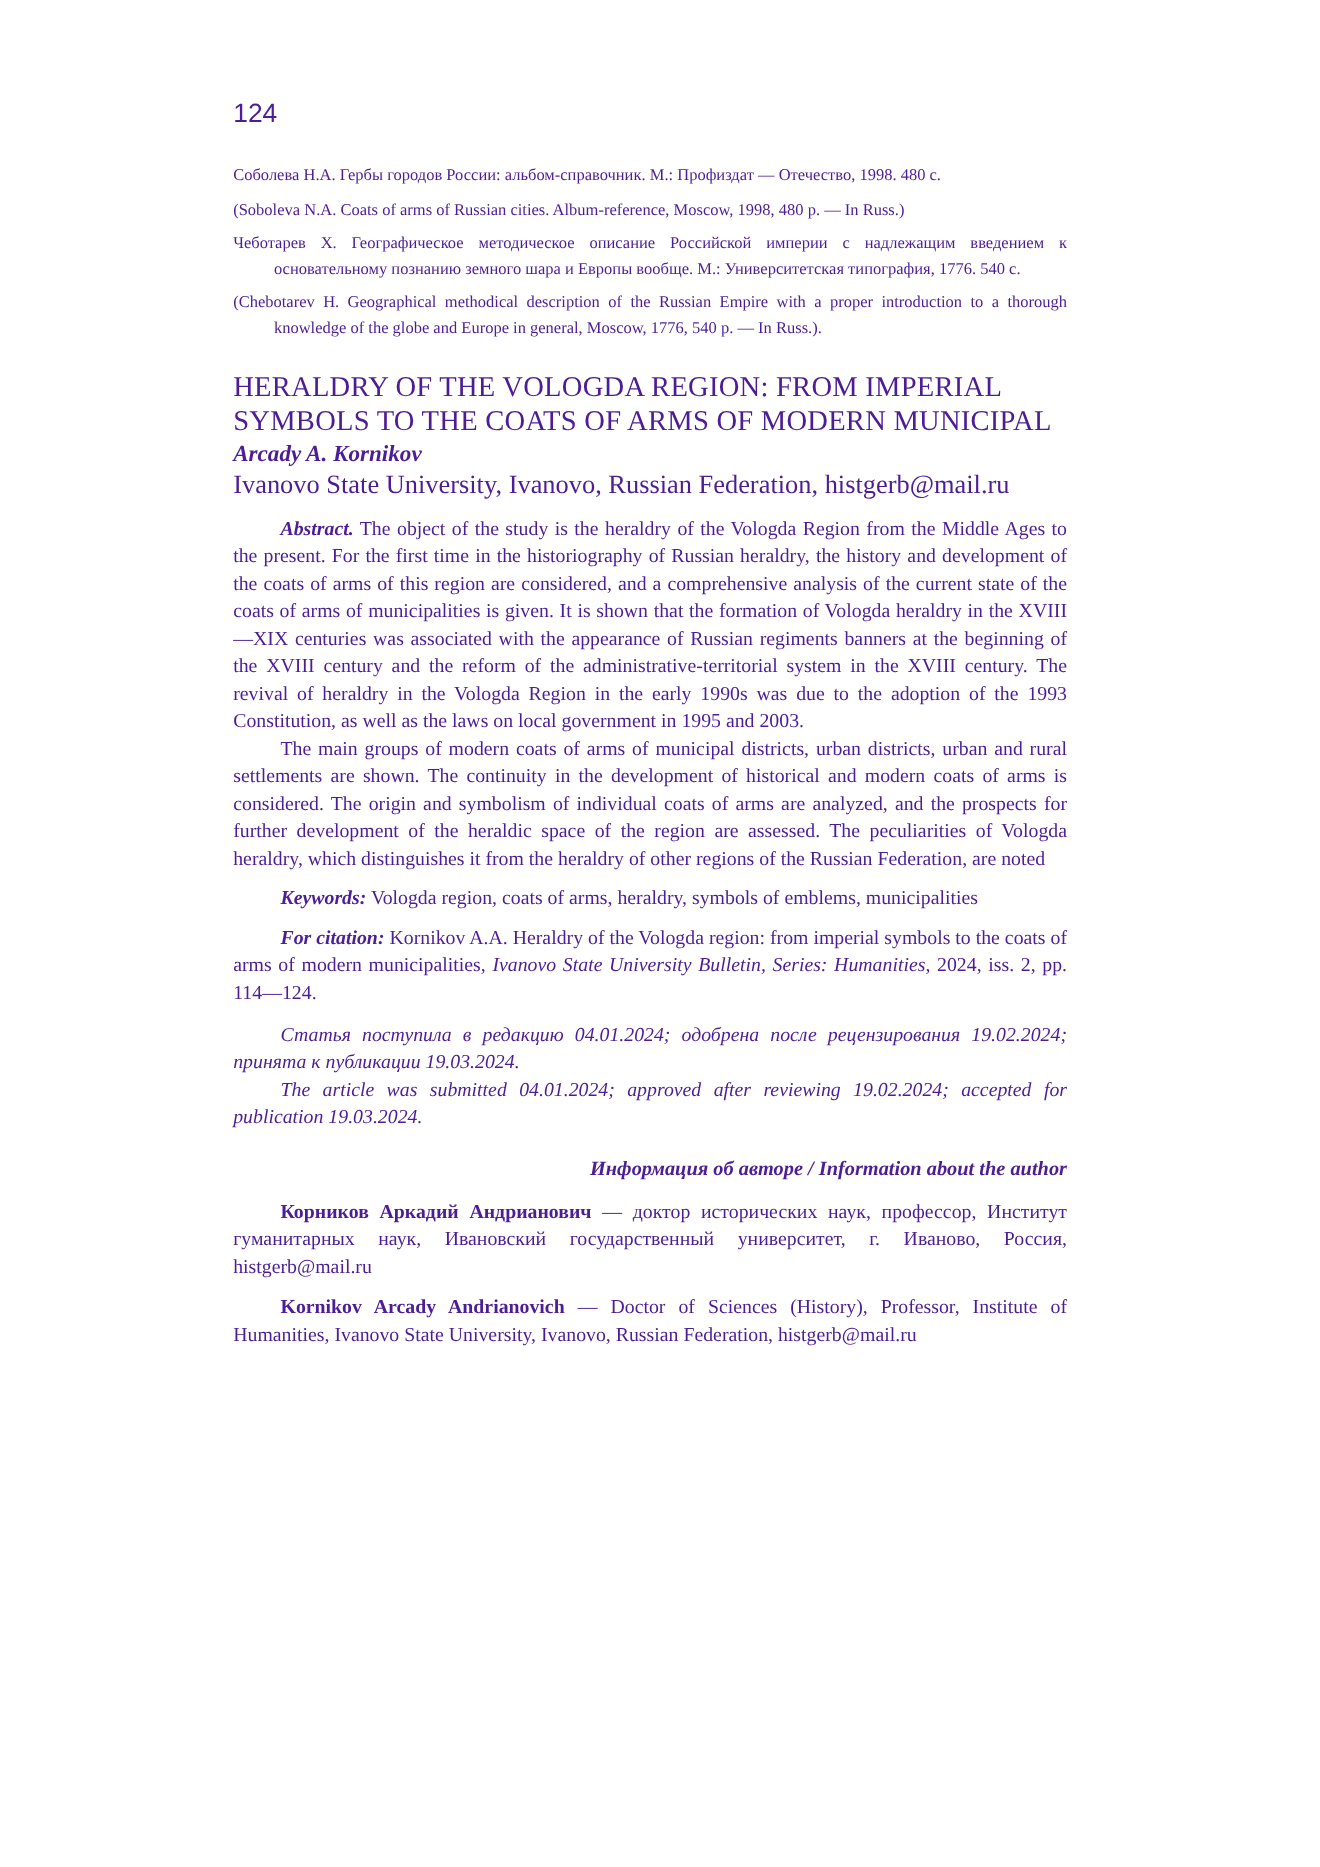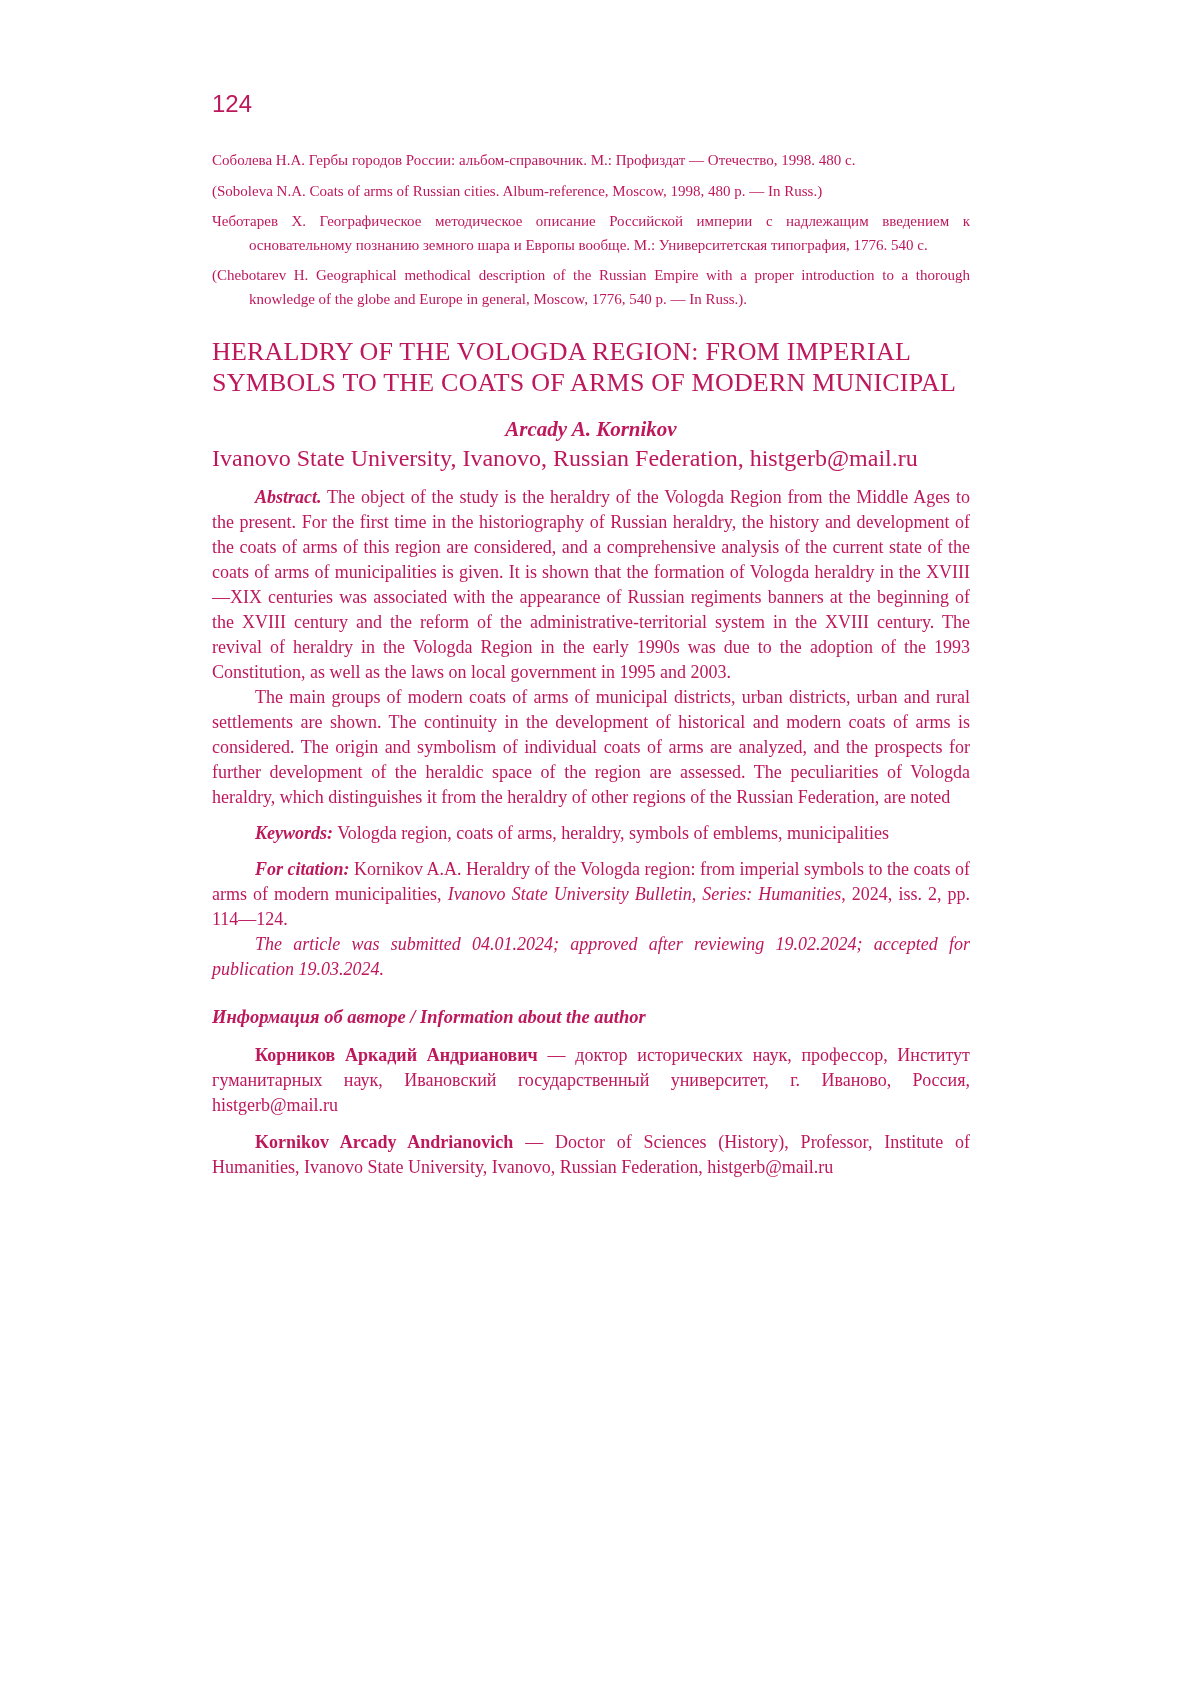--- a/index.html
+++ b/index.html
@@ -1,21 +1,21 @@
 <!DOCTYPE html>
 <html><head>
 <meta charset="utf-8">
 <style>
   html, body { margin: 0; padding: 0; background: #ffffff; }
   .page {
     position: relative;
     width: 1200px;
     height: 1338px;
     background: #ffffff;
-    color: #be185d;
+    color: #4c1d95;
     overflow: hidden;
     font-family: "Liberation Serif", serif;
   }
   .column {
     position: absolute;
     left: 212px;
     top: 92px;
     width: 758px;
   }
   
@@ -48,26 +48,25 @@
   
   .article-title {
     margin-top: 25px;
     font-weight: normal;
     font-size: 26px;
     line-height: 31px;
     white-space: pre-line;
     letter-spacing: 0.2px;
   }
   .article-author {
-    margin-top: 19px;
+    margin-top: 2px;
     font-weight: bold;
     font-style: italic;
     font-size: 21px;
     line-height: 25px;
-    text-align: center;
   }
   .article-affiliation {
     margin-top: 5px;
     font-size: 24px;
     line-height: 23px;
   }
   
   .para {
     font-size: 18px;
     line-height: 25px;
@@ -75,21 +74,21 @@
     text-indent: 43px;
   }
   .mt-abstract { margin-top: 15px; }
   .mt-small { margin-top: 11px; }
   .mt-dates { margin-top: 13px; }
   .bold-italic { font-weight: bold; font-style: italic; }
   .italic { font-style: italic; }
   .dates { font-style: italic; }
   .info-heading {
     margin-top: 23px;
-    text-align: left;
+    text-align: right;
     text-indent: 0;
     font-weight: bold;
     font-style: italic;
     font-size: 18.5px;
     line-height: 24px;
   }
   .mt-info { margin-top: 14px; }
   .mt-info2 { margin-top: 12px; }
   .person-name { font-weight: bold; }
   
@@ -130,20 +129,21 @@
     <div class="article-affiliation">Ivanovo State University, Ivanovo, Russian Federation, histgerb@mail.ru</div>
 
     <div class="para mt-abstract"><span class="bold-italic">Abstract.</span><span> The object of the study is the heraldry of the Vologda Region from the Middle Ages to the present. For the first time in the historiography of Russian heraldry, the history and development of the coats of arms of this region are considered, and a comprehensive analysis of the current state of the coats of arms of municipalities is given. It is shown that the formation of Vologda heraldry in the XVIII—XIX centuries was associated with the appearance of Russian regiments banners at the beginning of the XVIII century and the reform of the administrative-territorial system in the XVIII century. The revival of heraldry in the Vologda Region in the early 1990s was due to the adoption of the 1993 Constitution, as well as the laws on local government in 1995 and 2003.</span></div>
 
     <div class="para">The main groups of modern coats of arms of municipal districts, urban districts, urban and rural settlements are shown. The continuity in the development of historical and modern coats of arms is considered. The origin and symbolism of individual coats of arms are analyzed, and the prospects for further development of the heraldic space of the region are assessed. The peculiarities of Vologda heraldry, which distinguishes it from the heraldry of other regions of the Russian Federation, are noted</div>
 
     <div class="para mt-small"><span class="bold-italic">Keywords:</span><span> Vologda region, coats of arms, heraldry, symbols of emblems, municipalities</span></div>
 
     <div class="para mt-small"><span class="bold-italic">For citation:</span><span> Kornikov A.A. Heraldry of the Vologda region: from imperial symbols to the coats of arms of modern municipalities, </span><span class="italic">Ivanovo State University Bulletin, Series: Humanities</span><span>, 2024, iss. 2, pp. 114—124.</span></div>
 
+    <div class="para dates mt-dates">Статья поступила в редакцию 04.01.2024; одобрена после рецензирования 19.02.2024; принята к публикации 19.03.2024.</div>
 
     <div class="para dates">The article was submitted 04.01.2024; approved after reviewing 19.02.2024; accepted for publication 19.03.2024.</div>
 
     <div class="para info-heading">Информация об авторе / Information about the author</div>
 
     <div class="para mt-info"><span class="person-name">Корников Аркадий Андрианович</span><span> — доктор исторических наук, профессор, Институт гуманитарных наук, Ивановский государственный университет, г. Иваново, Россия, histgerb@mail.ru</span></div>
 
     <div class="para mt-info2"><span class="person-name">Kornikov Arcady Andrianovich</span><span> — Doctor of Sciences (History), Professor, Institute of Humanities, Ivanovo State University, Ivanovo, Russian Federation, histgerb@mail.ru</span></div>
 
   </div>

